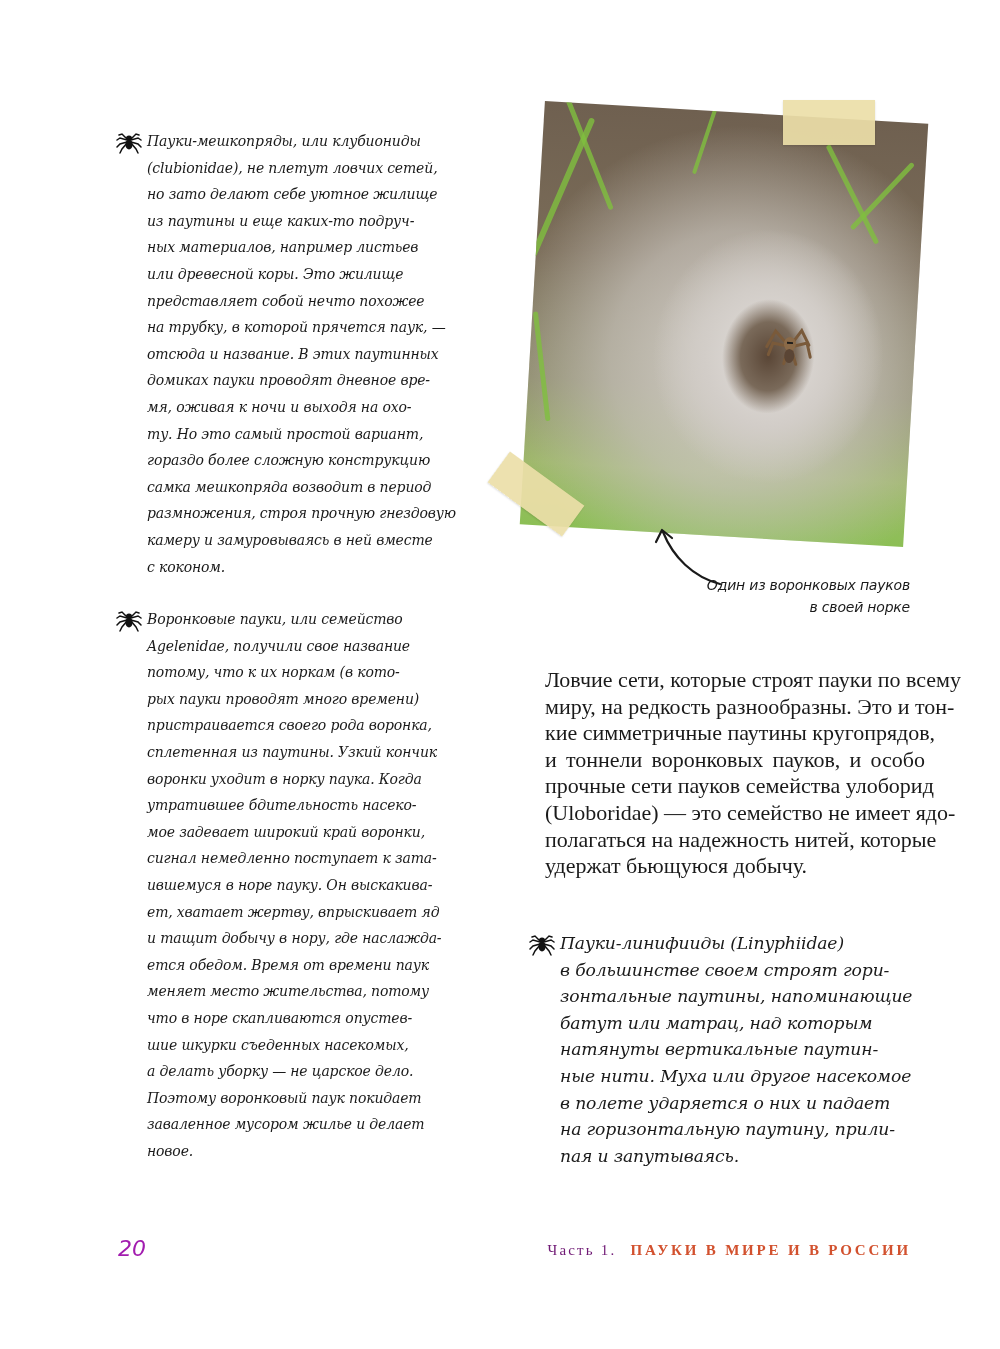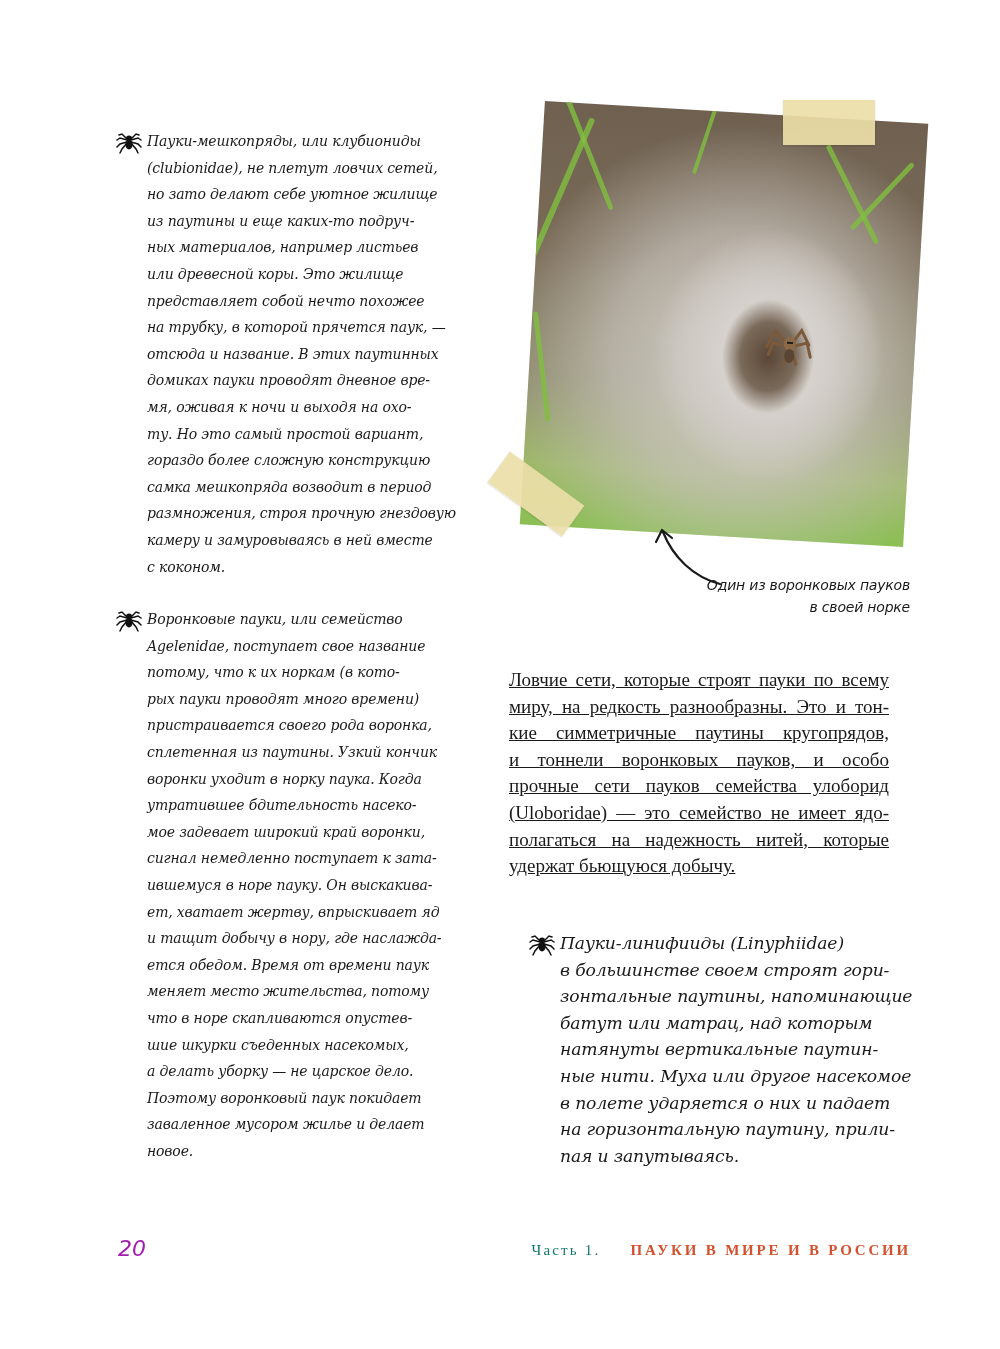--- a/index.html
+++ b/index.html
@@ -11,23 +11,23 @@
     font-style: italic; font-size: 14px; line-height: 26.6px; letter-spacing: -0.15px;
   }
   .bullet { position: relative; margin: 0; }
   .bullet + .bullet { margin-top: 26px; }
   .bullet-line { display: block; white-space: nowrap; }
   .spider {
     position: absolute; left: -31px; top: 2px; width: 26px; height: 24px;
   }
 
   .col-right-body {
-    position: absolute; left: 509px; top: 667px; width: 380px;
+    position: absolute; left: 545px; top: 667px; width: 380px;
     font-family: "Liberation Serif", "DejaVu Serif", serif;
-    font-size: 19px; line-height: 26.6px; text-align: justify; text-decoration: underline;
+    font-size: 22px; line-height: 26.6px; text-align: justify;
   }
   .col-right-body .bline { display: block; white-space: nowrap; text-align-last: justify; }
   .col-right-body .bline.last { text-align-last: left; }
 
   .col-right-bullet {
     position: absolute; left: 560px; top: 930px; width: 360px;
     font-family: "DejaVu Serif", "Liberation Serif", serif;
     font-style: italic; font-size: 17.2px; line-height: 26.6px; letter-spacing: -0.15px;
   }
 
@@ -59,21 +59,21 @@
 
   .page-number {
     position: absolute; left: 118px; top: 1236px;
     font-family: "DejaVu Sans", sans-serif; font-style: italic;
     font-size: 22px; color: #a21caf;
   }
   .running-footer {
     position: absolute; right: 89px; top: 1242px;
     font-family: "Liberation Serif", "DejaVu Serif", serif; font-size: 15px; letter-spacing: 2.2px;
   }
-  .footer-part { color: #0f766e; margin-right: 30px; }
+  .footer-part { color: #701a75; margin-right: 14px; }
   .footer-title { color: #d2512e; font-weight: bold; letter-spacing: 2.8px; }
 </style>
 </head>
 <body>
 
 <svg width="0" height="0" style="position:absolute" aria-hidden="true">
   <defs>
     <symbol id="spider-sym" viewBox="0 0 26 24">
       <g stroke="#111" stroke-width="1.5" fill="none" stroke-linecap="round">
         <path d="M11 9 L6 4 L3 5"></path>
@@ -115,21 +115,21 @@
         <span class="bullet-line">камеру и замуровываясь в ней вместе</span>
         <span class="bullet-line">с коконом.</span>
       </div>
   </div>
   <div class="bullet">
     <svg class="spider">
         <use href="#spider-sym"></use>
       </svg>
     <div id="bullet-1">
         <span class="bullet-line">Воронковые пауки, или семейство</span>
-        <span class="bullet-line">Agelenidae, поступает свое название</span>
+        <span class="bullet-line">Agelenidae, получили свое название</span>
         <span class="bullet-line">потому, что к их норкам (в кото-</span>
         <span class="bullet-line">рых пауки проводят много времени)</span>
         <span class="bullet-line">пристраивается своего рода воронка,</span>
         <span class="bullet-line">сплетенная из паутины. Узкий кончик</span>
         <span class="bullet-line">воронки уходит в норку паука. Когда</span>
         <span class="bullet-line">утратившее бдительность насеко-</span>
         <span class="bullet-line">мое задевает широкий край воронки,</span>
         <span class="bullet-line">сигнал немедленно поступает к зата-</span>
         <span class="bullet-line">ившемуся в норе пауку. Он выскакива-</span>
         <span class="bullet-line">ет, хватает жертву, впрыскивает яд</span>

